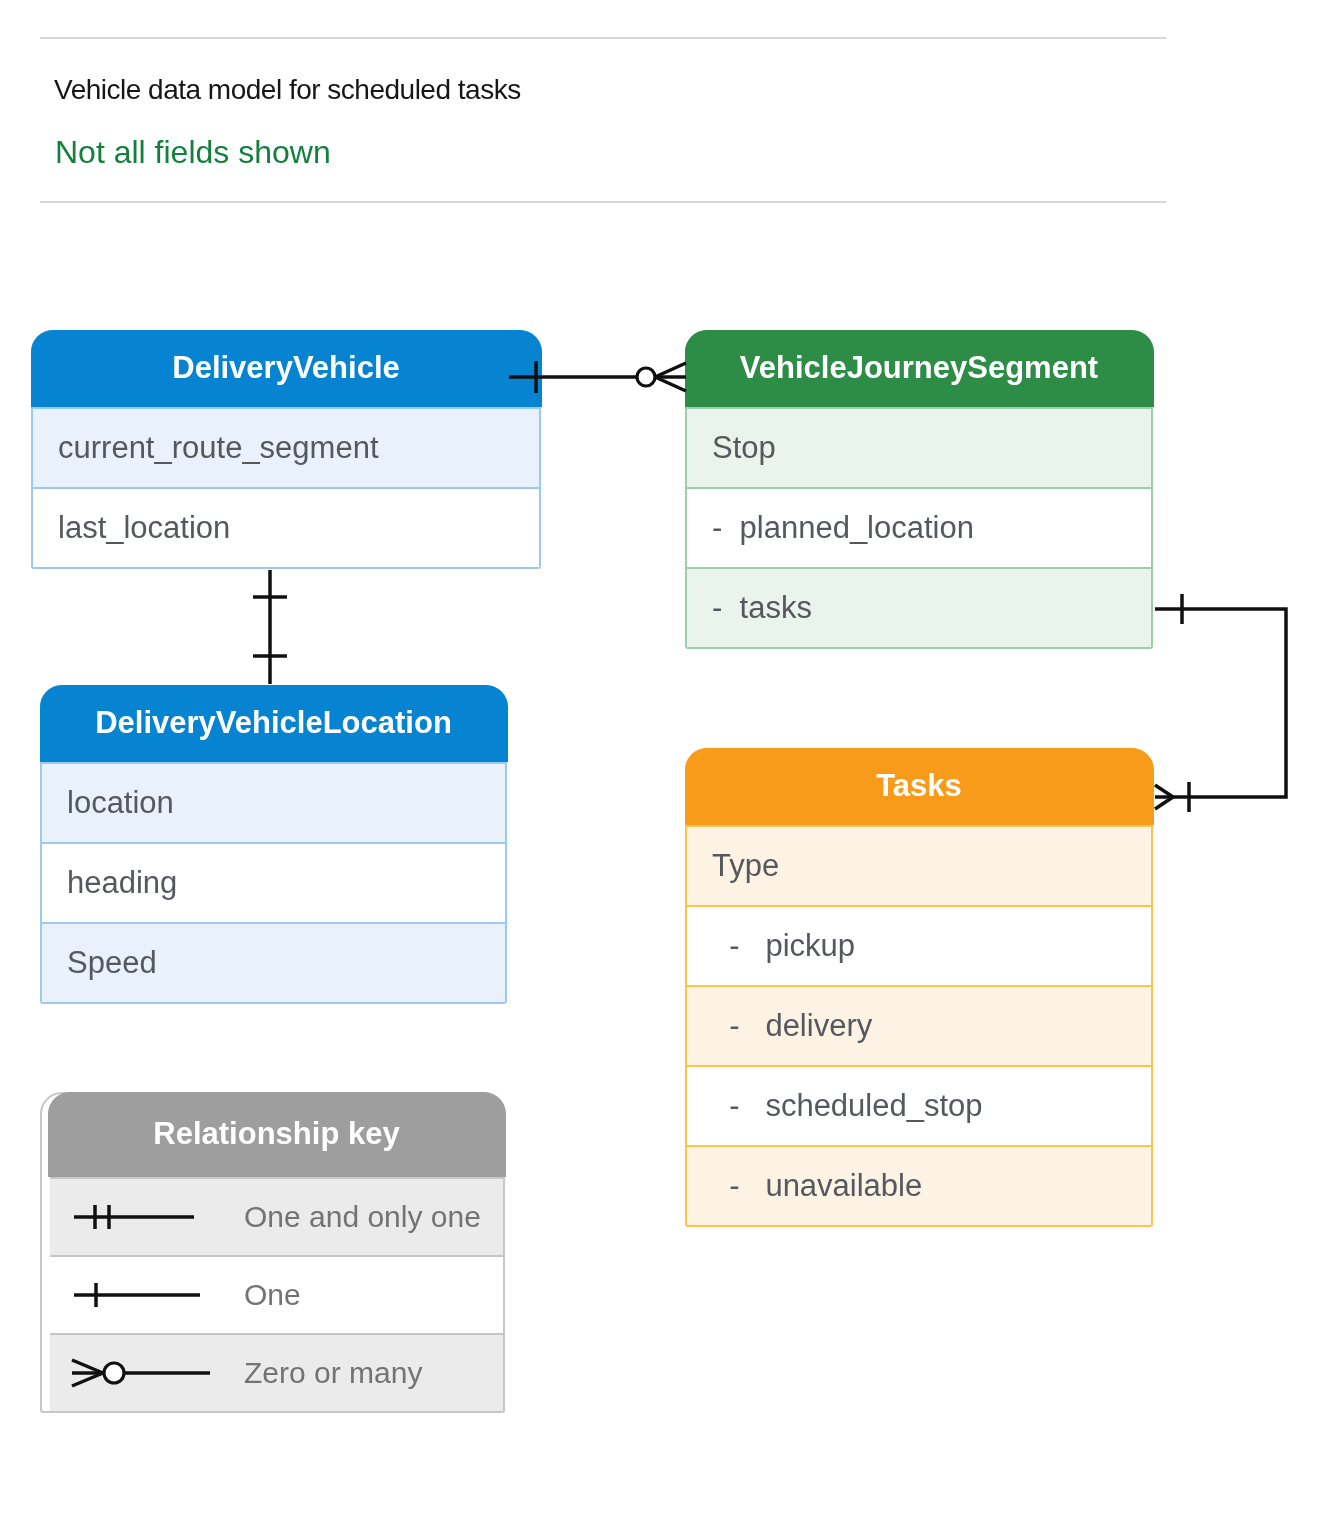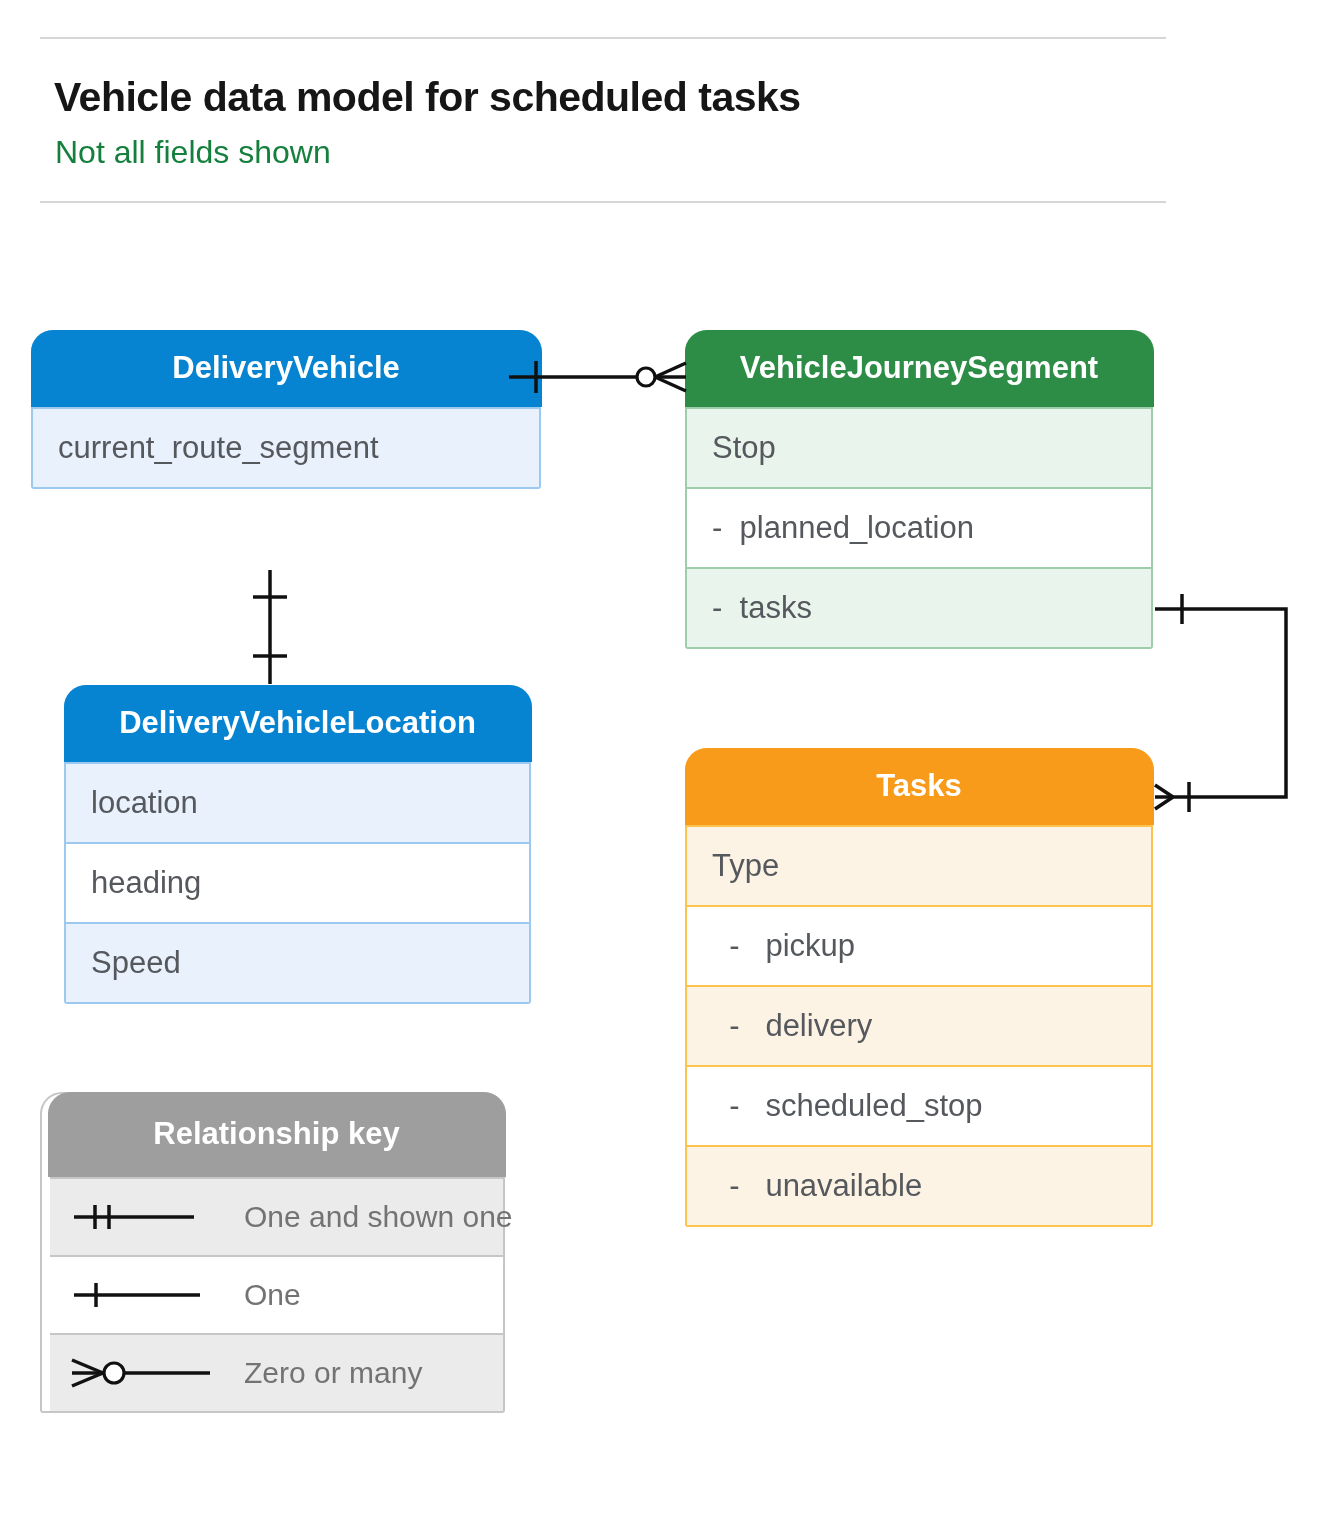--- a/index.html
+++ b/index.html
@@ -3,37 +3,37 @@
 <meta charset="utf-8">
 <style>
   html,body { margin:0; padding:0; background:#ffffff; }
   body { font-family:"Liberation Sans","DejaVu Sans",sans-serif; }
   #page { position:relative; width:1325px; height:1530px; background:#fff; overflow:hidden; }
 
   .divider { position:absolute; left:40px; width:1126px; height:2px; background:#d6d6d6; }
   #divider-top { top:37px; }
   #divider-bottom { top:201px; }
 
-  #page-title { position:absolute; left:54px; top:74px; font-size:41px; font-weight:700;
+  #page-title { position:absolute; left:54px; top:74px; font-size:28px; font-weight:400;
                 color:#161616; letter-spacing:-0.5px; }
   #page-subtitle { position:absolute; left:55px; top:134px; font-size:32px; color:#15803d; }
 
   .entity { position:absolute; box-sizing:border-box; background:#fff;
             border:2.5px solid var(--brd); border-radius:22px 22px 3px 3px; }
   .ehead { height:77px; margin:-2.5px -2.5px 0 -2.5px; border-radius:22px 22px 0 0;
            background:var(--hdr); color:#ffffff; display:flex; align-items:center;
            justify-content:center; font-weight:700; font-size:31px; }
   .row { height:80px; display:flex; align-items:center; padding-left:25px;
          border-top:2.5px solid var(--brd); font-size:31px; color:#55585c;
          white-space:pre; box-sizing:border-box; background:#fff; }
   .row.tint { background:var(--row); }
 
   #entity-delivery-vehicle          { left:25px;  top:330px; width:510px;margin-left:6px; }
   #entity-vehicle-journey-segment   { left:685px; top:330px; width:468px; }
-  #entity-delivery-vehicle-location { left:40px;  top:685px; width:467px;margin-left:24px; }
+  #entity-delivery-vehicle-location { left:40px;  top:685px; width:467px; }
   #entity-tasks                     { left:685px; top:748px; width:468px; }
 
   #legend { left:40px; top:1092px; width:465px; position:absolute; box-sizing:border-box;
             background:#fff; border:2.5px solid var(--brd); border-radius:22px 22px 3px 3px;padding-left:8px; }
   #legend .ehead { height:85px; font-size:31px; }
   .lrow { height:78px; display:flex; align-items:center;
           border-top:2.5px solid var(--brd); box-sizing:border-box; background:#fff; }
   .lrow.tint { background:var(--row); }
   .lsym { margin-left:20px; width:160px; flex:0 0 160px; }
   .llabel { font-size:30px; color:#737373; margin-left:14px; white-space:pre; }
@@ -47,20 +47,21 @@
 <div id="page">
 
   <div class="divider" id="divider-top"></div>
   <div id="page-title">Vehicle data model for scheduled tasks</div>
   <div id="page-subtitle">Not all fields shown</div>
   <div class="divider" id="divider-bottom"></div>
 
   <div class="entity" id="entity-delivery-vehicle" style="--hdr: #0684d1; --row: #e8f1fc; --brd: #9cc9ef;">
     <div class="ehead">DeliveryVehicle</div>
   <div class="row tint"><span>current_route_segment</span></div>
+      <div class="row"><span>last_location</span></div>
     </div>
 
   <div class="entity" id="entity-vehicle-journey-segment" style="--hdr: #2d8c46; --row: #e9f4ed; --brd: #9dceaa;">
     <div class="ehead">VehicleJourneySegment</div>
   <div class="row tint"><span>Stop</span></div>
       <div class="row"><span>-  planned_location</span></div>
       <div class="row tint"><span>-  tasks</span></div>
     </div>
 
   <div class="entity" id="entity-delivery-vehicle-location" style="--hdr: #0684d1; --row: #e8f1fc; --brd: #9cc9ef;">
@@ -83,21 +84,21 @@
     <div class="ehead">Relationship key</div>
 
     <div class="lrow tint">
       <svg class="lsym" viewBox="0 0 160 40">
         <g stroke="#111111" stroke-width="3.5" fill="none">
           <line x1="4" y1="20" x2="124" y2="20"></line>
           <line x1="25" y1="8" x2="25" y2="32"></line>
           <line x1="39" y1="8" x2="39" y2="32"></line>
         </g>
       </svg>
-      <span class="llabel">One and shown one</span>
+      <span class="llabel">One and only one</span>
     </div>
 
     <div class="lrow">
       <svg class="lsym" viewBox="0 0 160 40">
         <g stroke="#111111" stroke-width="3.5" fill="none">
           <line x1="4" y1="20" x2="130" y2="20"></line>
           <line x1="26" y1="8" x2="26" y2="32"></line>
         </g>
       </svg>
       <span class="llabel">One</span>

